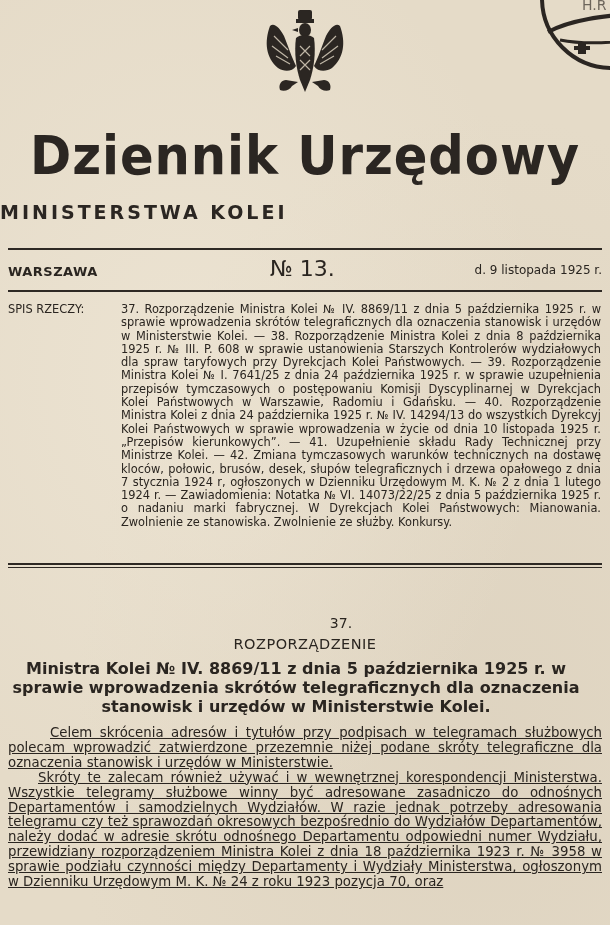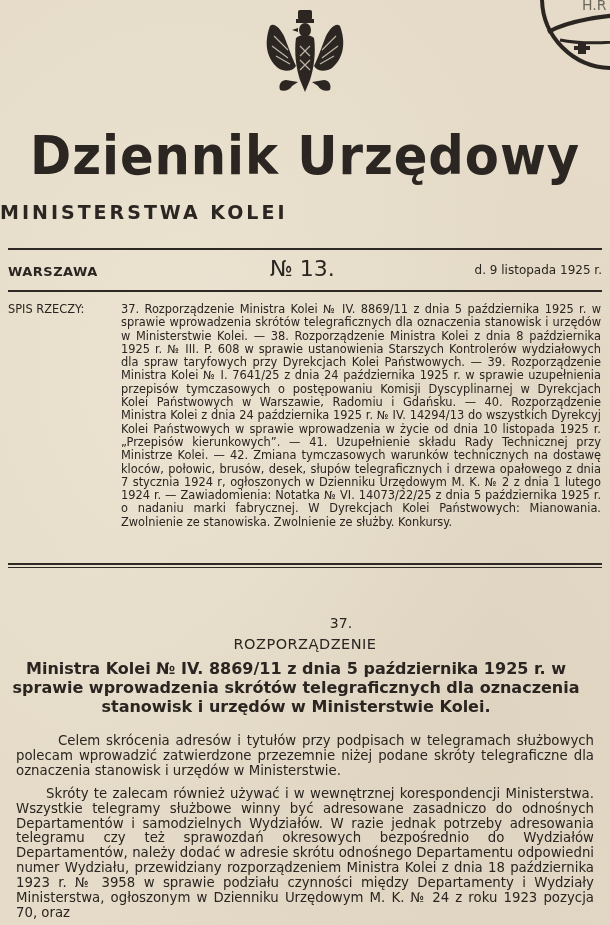--- a/index.html
+++ b/index.html
@@ -157,22 +157,23 @@
     .act-body {
       position: absolute;
       left: 8px;
       top: 726px;
       width: 594px;
       font-size: 13.3px;
       line-height: 14.9px;
       text-align: justify;
     }
     .act-body p {
-      margin: 8px;
+      margin: 0;
       text-indent: 42px;
+      text-decoration: underline;
     }
     .act-body p + p {
       text-indent: 30px;
     }
   </style>
 </head>
 <body>
 
 <div class="page">
 

